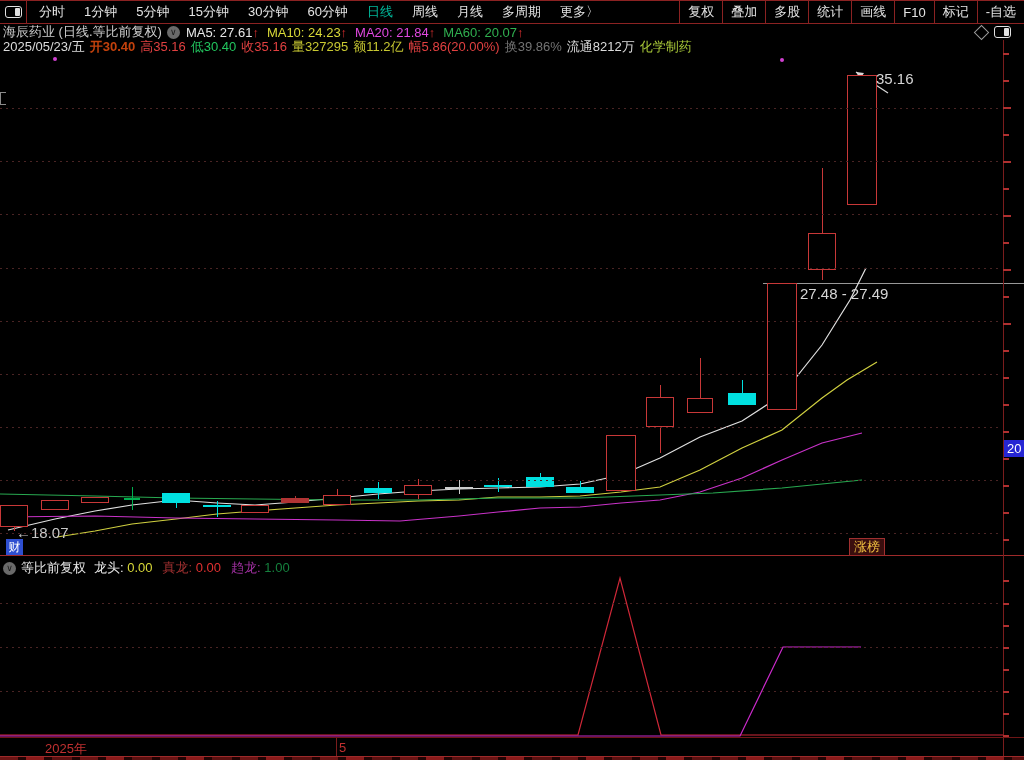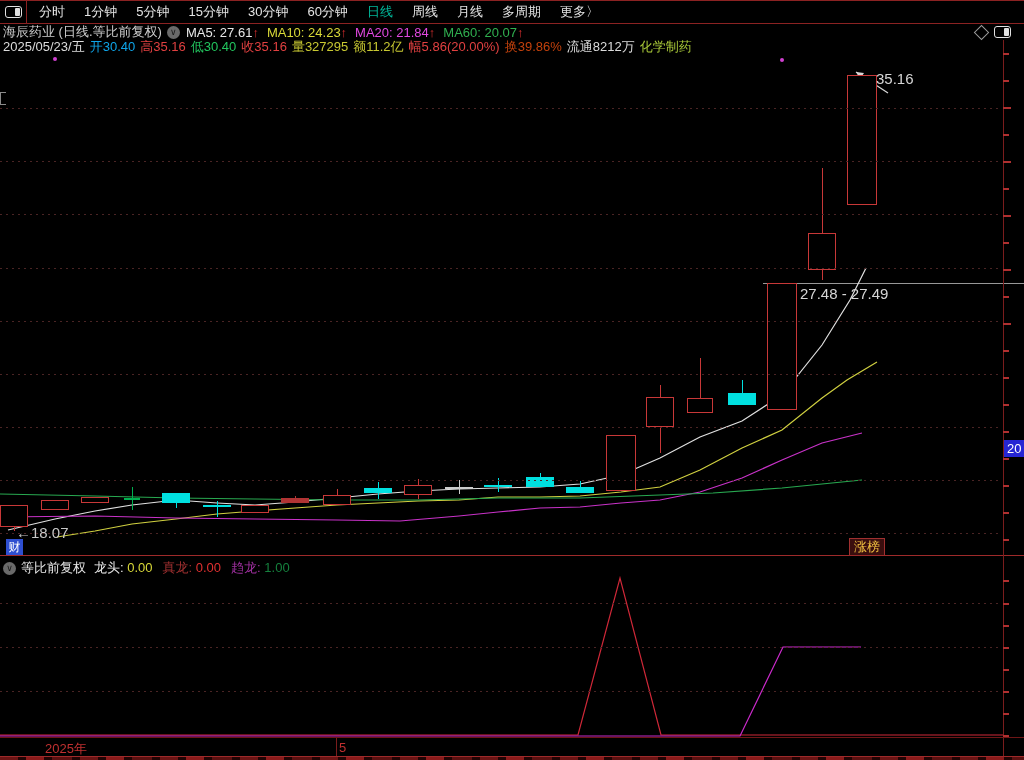--- a/index.html
+++ b/index.html
@@ -75,47 +75,57 @@
         <span class="titem">5分钟</span>
         <span class="titem">15分钟</span>
         <span class="titem">30分钟</span>
         <span class="titem">60分钟</span>
         <span class="titem active">日线</span>
         <span class="titem">周线</span>
         <span class="titem">月线</span>
         <span class="titem">多周期</span>
         <span class="titem">更多〉</span>
       </div>
+    <div class="tb-right" id="rightbtns">
+        <span class="rbtn">复权</span>
+        <span class="rbtn">叠加</span>
+        <span class="rbtn">多股</span>
+        <span class="rbtn">统计</span>
+        <span class="rbtn">画线</span>
+        <span class="rbtn">F10</span>
+        <span class="rbtn">标记</span>
+        <span class="rbtn">-自选</span>
+      </div>
   </div>
 
   <div class="inforow" id="row-ma">
     <span class="stock-title">海辰药业 (日线.等比前复权)</span>
     <span class="circ">∨</span>
     <span id="ma-items" style="display:inline-flex;text-align:right;">
         <span class="ma-item" style="color: rgb(232, 232, 232);">MA5: 27.61<span class="up-arrow">↑</span></span>
         <span class="ma-item" style="color: rgb(216, 216, 56);">MA10: 24.23<span class="up-arrow">↑</span></span>
         <span class="ma-item" style="color: rgb(224, 72, 224);">MA20: 21.84<span class="up-arrow">↑</span></span>
         <span class="ma-item" style="color: rgb(48, 176, 80);">MA60: 20.07<span class="up-arrow">↑</span></span>
       </span>
   </div>
   <span class="diamond"></span>
   <span class="row1-panelicon panel-icon">
       <b></b>
     </span>
 
   <div class="inforow" id="row-quote">
       <span class="qseg" style="color: rgb(220, 220, 220);">2025/05/23/五</span>
-      <span class="qseg" style="color: #0ea5e9;">开30.40</span>
+      <span class="qseg" style="color: #c2410c; font-weight: bold;">开30.40</span>
       <span class="qseg" style="color: rgb(224, 64, 64);">高35.16</span>
       <span class="qseg" style="color: #22c55e;">低30.40</span>
       <span class="qseg" style="color: rgb(224, 64, 64);">收35.16</span>
       <span class="qseg" style="color: rgb(200, 200, 50);">量327295</span>
       <span class="qseg" style="color: rgb(200, 200, 50);">额11.2亿</span>
       <span class="qseg" style="color: rgb(224, 64, 64);">幅5.86(20.00%)</span>
-      <span class="qseg" style="color: #c2410c;">换39.86%</span>
+      <span class="qseg" style="color: #737373;">换39.86%</span>
       <span class="qseg" style="color: rgb(220, 220, 220);">流通8212万</span>
       <span class="qseg" style="color: rgb(168, 200, 56);">化学制药</span>
     </div>
 
   <div id="main-chart">
     <span class="edgemark"></span>
     <div class="priceline"></div>
     <svg id="main-svg" class="svglayer" width="1024" height="500" style="top:55px;">
         <polyline points="8,475 55,464 95,456 132,450 176,445 217,448 255,450 295,447 337,443 378,439 418,436 459,434 498,433 540,432 580,429 621,420 660,403 700,382 742,366 782,340 822,290 850,245 866,213" fill="none" stroke="#e0e0e0" stroke-width="1.2"></polyline>
         <polyline points="57,482 95,476 132,469 176,464 217,459 255,456 295,453 337,450 378,448 418,446 459,445 498,442 540,442 580,441 621,437 660,432 700,415 742,393 782,375 822,343 847,325 877,307" fill="none" stroke="#d0d040" stroke-width="1.2"></polyline>

